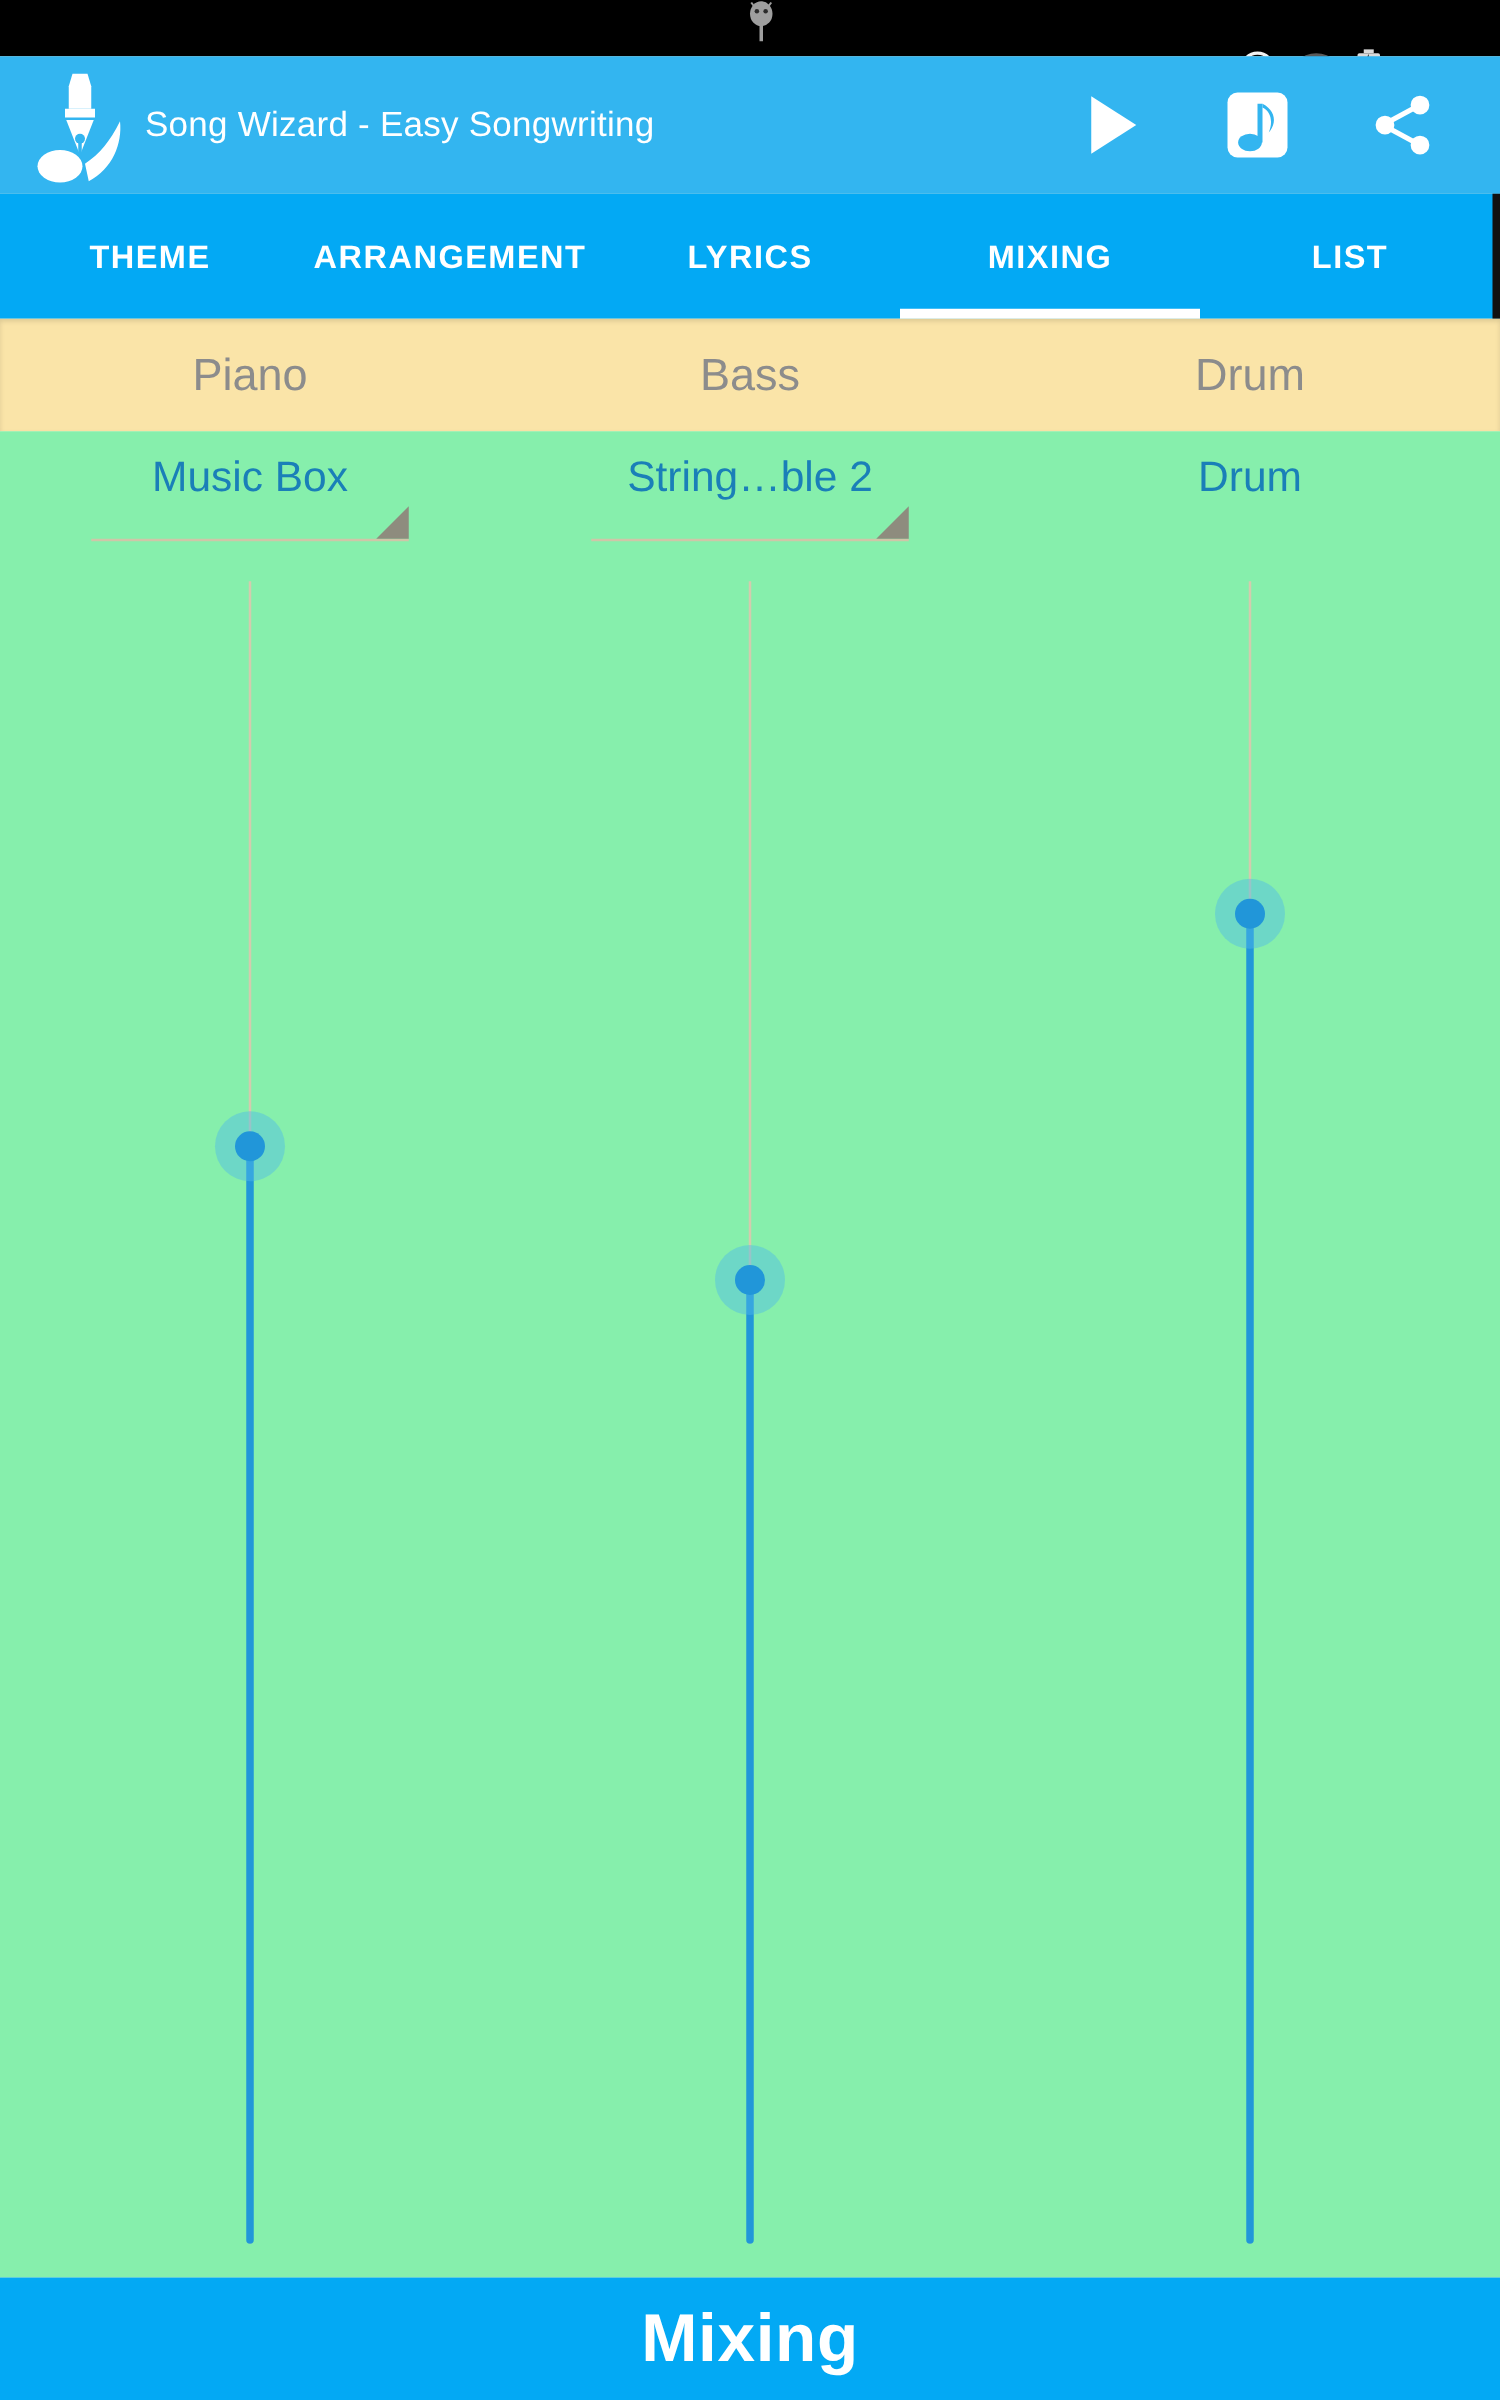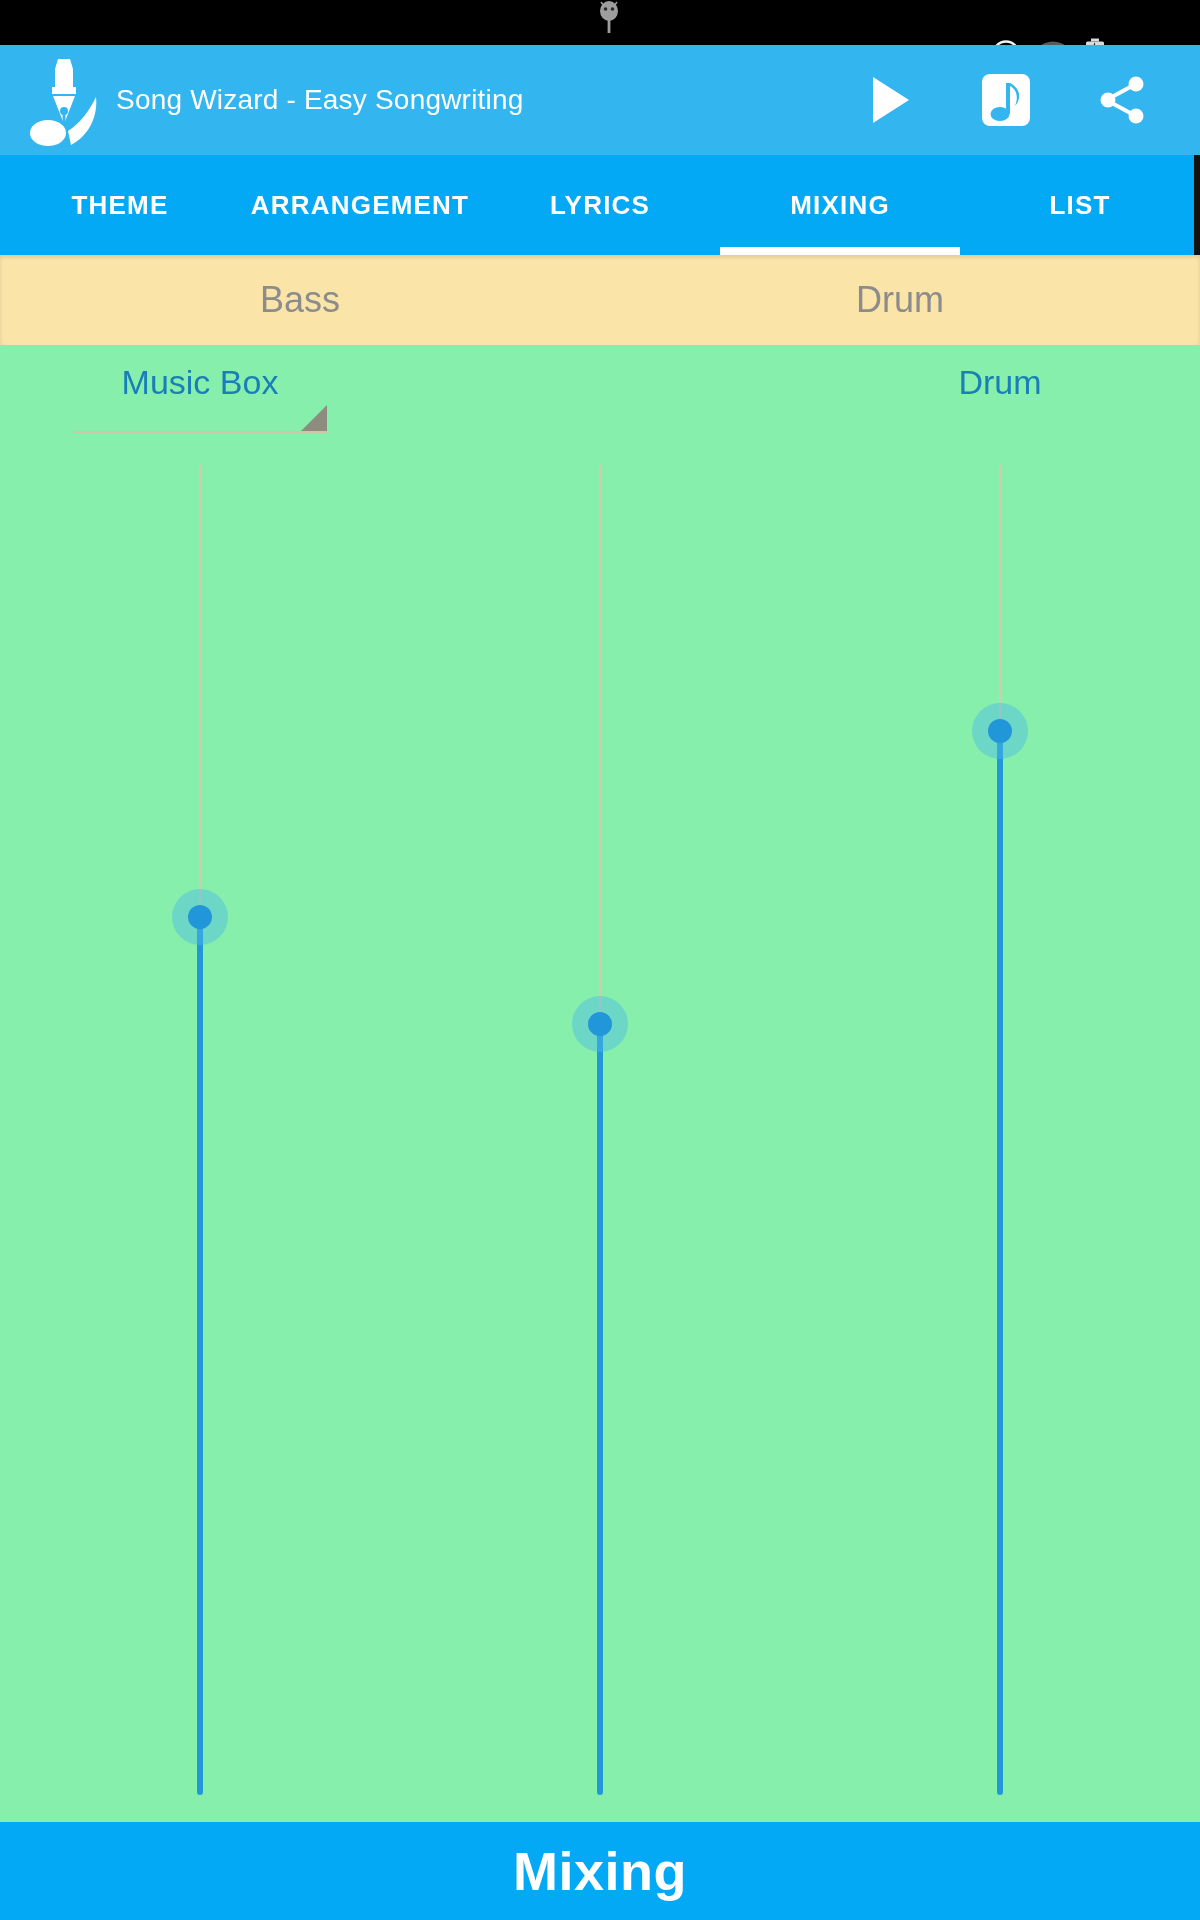--- a/index.html
+++ b/index.html
@@ -238,20 +238,21 @@
   <div class="tab active">
       <span>MIXING</span>
     </div>
   <div class="tab">
       <span>LIST</span>
     </div>
 </div>
 <div class="tabs-edge"></div>
 
 <div class="cat-band">
+  <div class="cat">Piano</div>
   <div class="cat">Bass</div>
   <div class="cat">Drum</div>
 </div>
 
 <div class="mixer">
   <div class="channels">
 
     <div class="channel">
       <div class="spinner">
         <div class="spinner-label">Music Box</div>
@@ -259,20 +260,25 @@
         <div class="spinner-arrow"></div>
       </div>
       <div class="slider">
         <div class="slider-rail"></div>
         <div class="slider-fill" style="height: 66%;"></div>
         <div class="slider-thumb" style="top: 34%;"></div>
       </div>
     </div>
 
     <div class="channel">
+      <div class="spinner">
+        <div class="spinner-label">String…ble 2</div>
+        <div class="spinner-rule"></div>
+        <div class="spinner-arrow"></div>
+      </div>
       <div class="slider">
         <div class="slider-rail"></div>
         <div class="slider-fill" style="height: 58%;"></div>
         <div class="slider-thumb" style="top: 42%;"></div>
       </div>
     </div>
 
 
     <div class="channel">
       <div class="plain-label">Drum</div>

